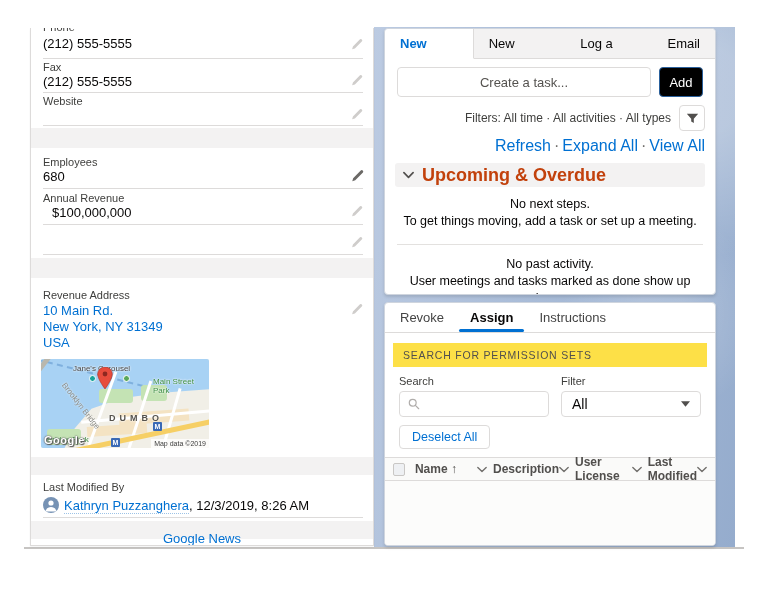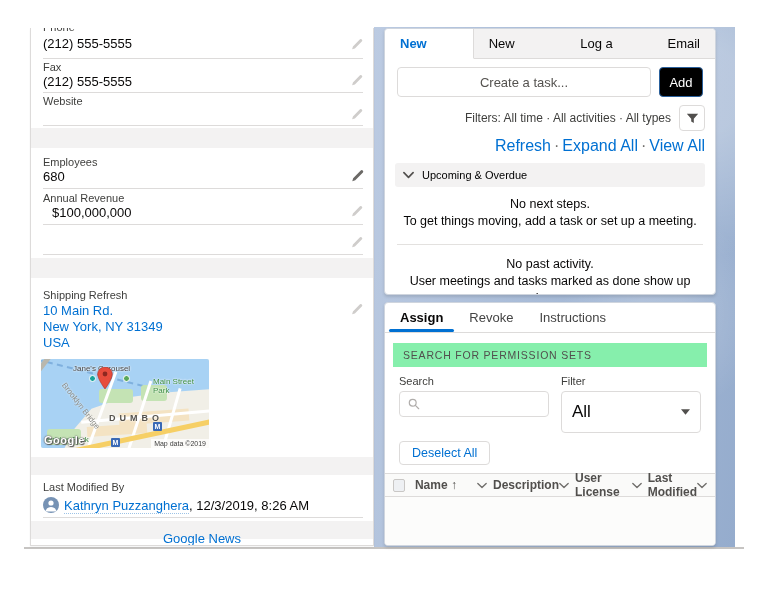--- a/index.html
+++ b/index.html
@@ -74,35 +74,35 @@
   .composer { display:flex; align-items:center; gap:8px; padding:8px 12px 6px; }
   .task-input { flex:1; height:30px; border:1px solid #dddbda; border-radius:4px; font-size:13px; text-align:center; color:#3e3e3c; font-family:"Liberation Sans",sans-serif; outline:none; }
   .task-input::placeholder { color:#54524f; text-align:center; }
   .add-btn { width:44px; height:30px; background:#000000; border:1px solid #2a609c; color:#fff; font-size:13px; border-radius:4px; cursor:pointer; font-family:"Liberation Sans",sans-serif; }
   .filters-row { display:flex; justify-content:flex-end; align-items:center; gap:8px; padding:2px 10px 0 12px; height:28px; }
   .filters-text { font-size:12px; color:#3e3e3c; }
   .filter-btn { width:26px; height:26px; border:1px solid #dddbda; background:#fff; border-radius:4px; display:flex; align-items:center; justify-content:center; cursor:pointer; }
   .links-row { text-align:right; padding:6px 10px 0; font-size:16px; }
   .links-row .sep { color:#706e6b; padding:0 3px; }
   .section-bar { margin:8px 10px 0; background:#f3f2f2; border-radius:3px; height:24px; display:flex; align-items:center; gap:8px; padding:0 8px; cursor:pointer; }
-  .section-title { font-size:11px; font-weight:normal; color:#000000; }
+  .section-title { font-size:18px; font-weight:bold; color:#c2410c; }
   .empty-block { text-align:center; font-size:12.5px; color:#080707; line-height:17px; padding:9px 16px 8px; }
   .a-divider { height:1px; background:#e3e1df; margin:6px 12px 0; }
 
   
   .p-tabs { display:flex; height:30px; border-bottom:1px solid #dddbda; align-items:stretch; padding-left:2px; }
   .p-tab { position:relative; padding:0 13px; line-height:30px; font-size:13px; color:#444; cursor:pointer; }
   .p-tab.active { color:#080707; font-weight:bold; }
   .p-tab.active::after { content:""; position:absolute; left:2px; right:2px; bottom:0; height:3px; background:#0070d2; border-radius:2px; }
-  .p-header { margin:10px 8px 0; background:#86efac; padding:6px 10px; font-size:10.5px; color:#514f4d; letter-spacing:.8px; }
+  .p-header { margin:10px 8px 0; background:#fde047; padding:6px 10px; font-size:10.5px; color:#514f4d; letter-spacing:.8px; }
   .p-fields { display:flex; justify-content:space-between; padding:8px 14px 0; }
   .p-col-label { font-size:11px; color:#3e3e3c; margin-bottom:4px; }
   .search-box { width:150px; height:26px; border:1px solid #dddbda; border-radius:4px; display:flex; align-items:center; padding:0 8px; gap:6px; background:#fff; }
   .search-input { border:none; outline:none; width:100%; font-size:12px; font-family:"Liberation Sans",sans-serif; }
-  .select-box { width:140px; height:42px; border:1px solid #dddbda; border-radius:4px; display:flex; align-items:center; justify-content:space-between; padding:0 10px; font-size:17px; color:#080707; cursor:pointer; background:#fff; }
+  .select-box { width:140px; height:26px; border:1px solid #dddbda; border-radius:4px; display:flex; align-items:center; justify-content:space-between; padding:0 10px; font-size:14px; color:#080707; cursor:pointer; background:#fff; }
   .deselect-btn { margin:8px 0 0 14px; height:24px; padding:0 12px; background:#fff; border:1px solid #dddbda; border-radius:4px; color:#0070d2; font-size:12.5px; cursor:pointer; font-family:"Liberation Sans",sans-serif; }
   .p-table-head { margin-top:8px; background:#fafaf9; border-top:1px solid #dddbda; border-bottom:1px solid #dddbda; height:24px; display:flex; align-items:center; padding:0 8px; font-size:12px; font-weight:bold; color:#514f4d; }
   .cbx { width:13px; height:13px; background:#eef0f3; border:1px solid #c9c7c5; border-radius:2px; margin-right:10px; }
   .col { display:flex; align-items:center; justify-content:space-between; padding-right:6px; }
   .col .chev { color:#706e6b; }
   .p-body { background:#fcfcfb; height:74px; }
 
   svg { display:block; }
 </style>
 </head>
@@ -164,21 +164,21 @@
     <div class="abs f-value" style="left:12px; top:208px;"></div>
     <div class="abs pencil" style="right:10px; top:208px;">
       <svg viewBox="0 0 16 16" width="13" height="13" fill="currentColor">
           <path d="M12.3 1.6a1.8 1.8 0 0 1 2.5 2.5l-8.8 8.8-3.4 1 1-3.4 8.7-8.9z"></path>
         </svg>
     </div>
     <div class="u-line" style="top:226px;"></div>
 
     <div class="band" style="top:230px;"></div>
 
-    <div class="abs f-label" style="left:12px; top:261px;">Shipping Refresh</div>
+    <div class="abs f-label" style="left:12px; top:261px;">Revenue Address</div>
     <a class="abs addr-line addr-link" style="left:12px; top:275px;">10 Main Rd.</a>
     <a class="abs addr-line addr-link" style="left:12px; top:291px;">New York, NY 31349</a>
     <a class="abs addr-line addr-link" style="left:12px; top:307px;">USA</a>
     <div class="abs pencil" style="right:10px; top:275px;">
       <svg viewBox="0 0 16 16" width="13" height="13" fill="currentColor">
           <path d="M12.3 1.6a1.8 1.8 0 0 1 2.5 2.5l-8.8 8.8-3.4 1 1-3.4 8.7-8.9z"></path>
         </svg>
     </div>
 
     <div class="map" style="top:331px;">
@@ -279,22 +279,22 @@
     <div class="a-divider"></div>
 
     <div class="empty-block" style="padding-top:11px;">
       <div>No past activity.</div>
       <div>User meetings and tasks marked as done show up here.</div>
     </div>
   </div>
 
   <div class="card card-perm">
     <div class="p-tabs">
+      <div class="p-tab">Revoke</div>
       <div class="p-tab active">Assign</div>
-      <div class="p-tab">Revoke</div>
       <div class="p-tab">Instructions</div>
     </div>
 
     <div class="p-header">SEARCH FOR PERMISSION SETS</div>
 
     <div class="p-fields">
       <div>
         <div class="p-col-label">Search</div>
         <div class="search-box">
           <span>

